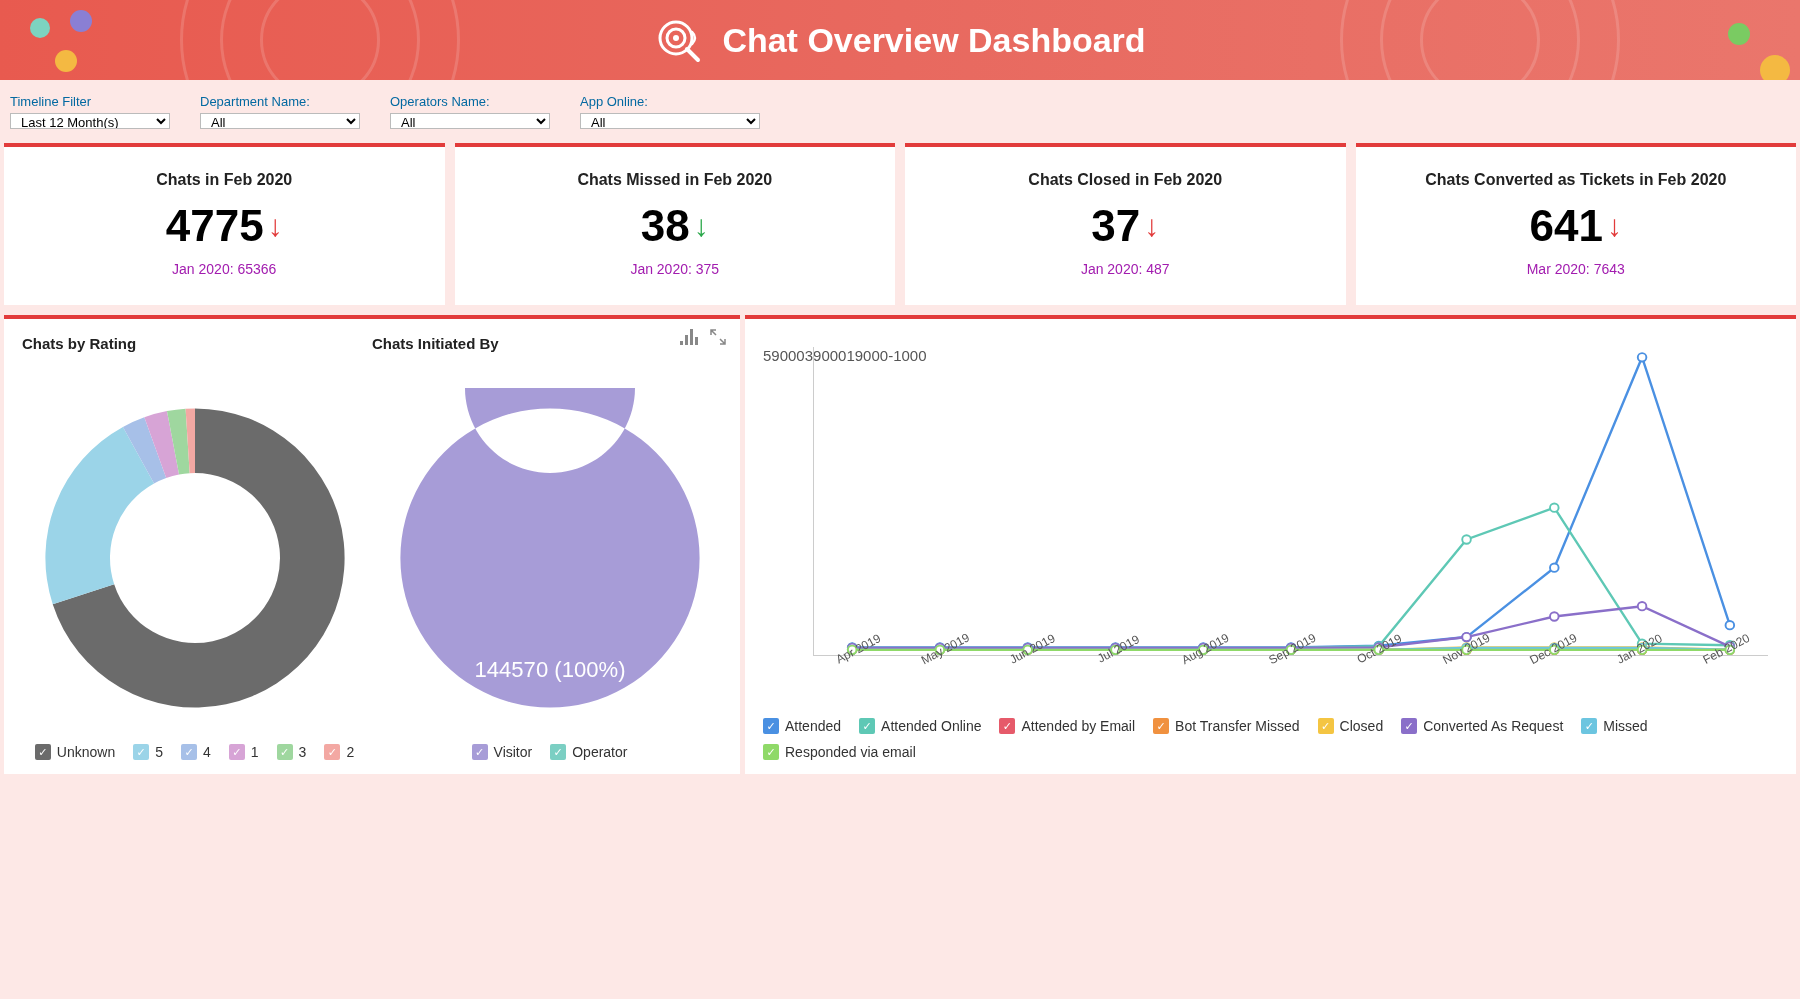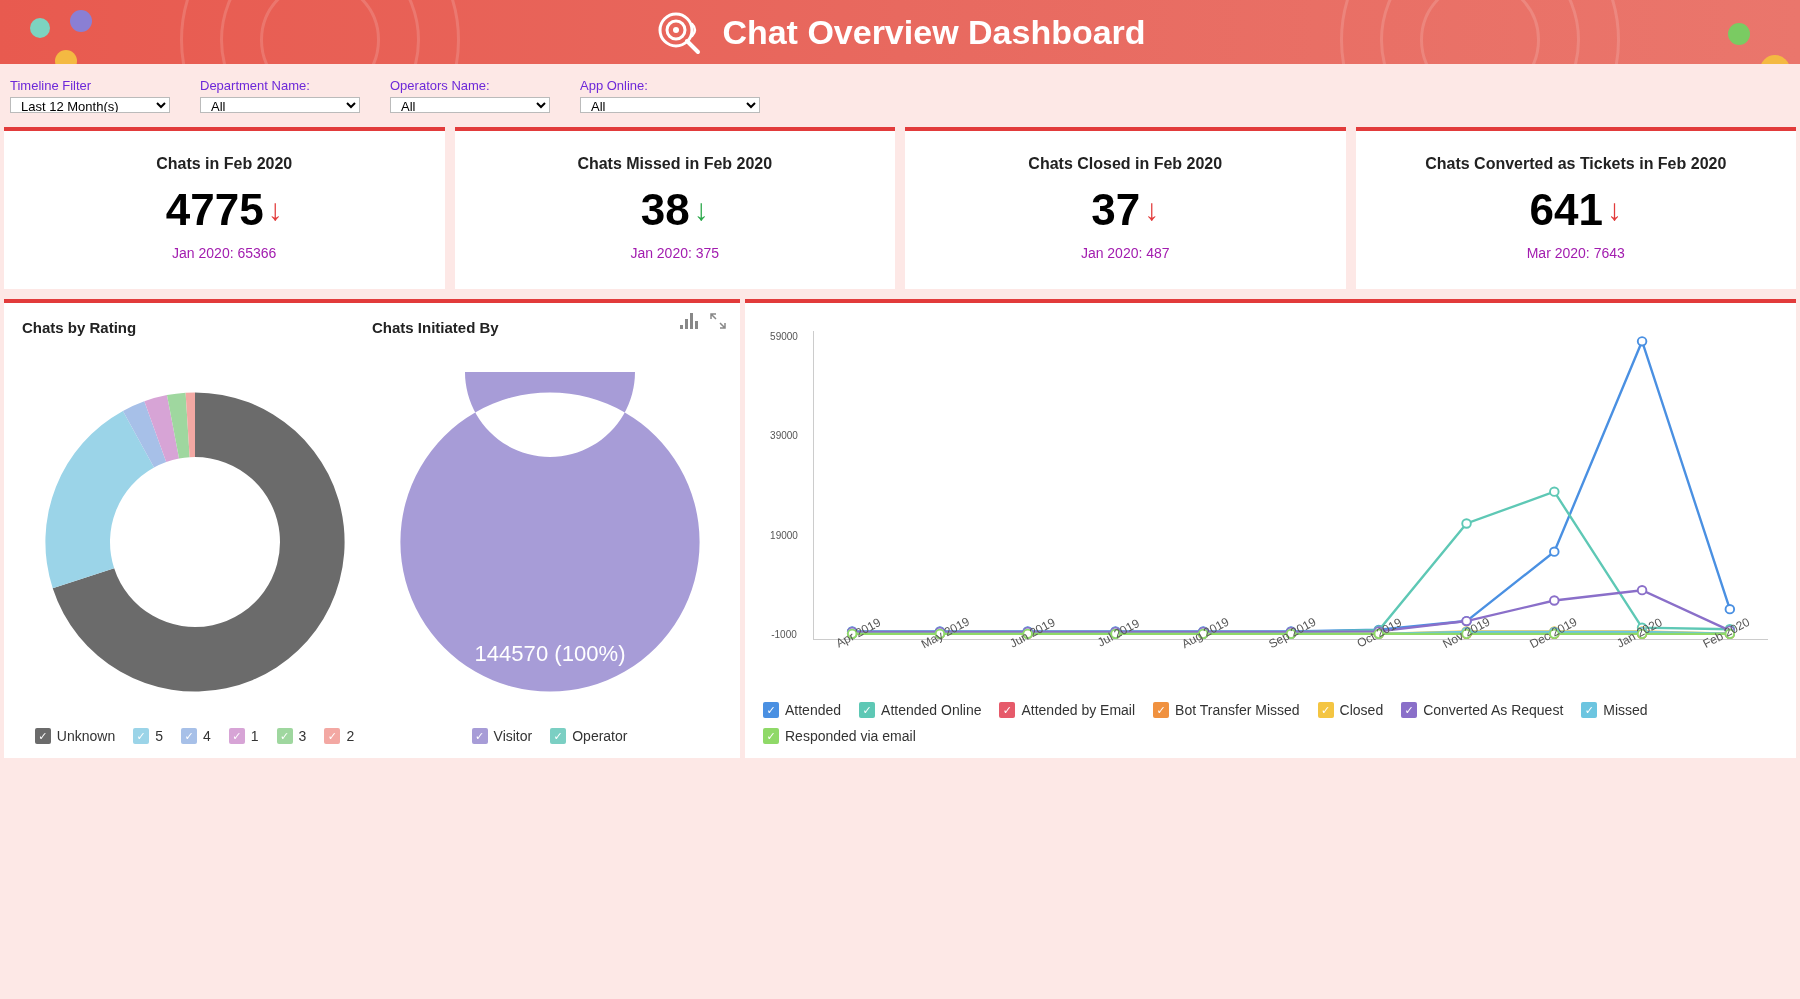--- a/index.html
+++ b/index.html
@@ -1,35 +1,35 @@
 <!DOCTYPE html>
 <html><head>
 <meta charset="utf-8">
 <style>
 *{box-sizing:border-box;margin:0;padding:0;font-family:-apple-system,BlinkMacSystemFont,"Segoe UI",Arial,sans-serif}
 body{background:#fde8e6;width:1800px}
-.header{height:64px;background:linear-gradient(90deg,#e85a4f 0%,#e8695f 50%,#ea766c 100%);position:relative;overflow:hidden;display:flex;align-items:center;justify-content:center;gap:20px}
+.header{height:80px;background:linear-gradient(90deg,#e85a4f 0%,#e8695f 50%,#ea766c 100%);position:relative;overflow:hidden;display:flex;align-items:center;justify-content:center;gap:20px}
 .header-rings{position:absolute;border:3px solid rgba(255,255,255,.15);border-radius:50%}
 .hr1{width:280px;height:280px;top:-100px;left:180px}
 .hr2{width:200px;height:200px;top:-60px;left:220px}
 .hr3{width:120px;height:120px;top:-20px;left:260px}
 .hr4{width:280px;height:280px;top:-100px;right:180px}
 .hr5{width:200px;height:200px;top:-60px;right:220px}
 .hr6{width:120px;height:120px;top:-20px;right:260px}
 .dot{position:absolute;border-radius:50%}
 .d1{width:20px;height:20px;background:#7dd3c0;top:18px;left:30px}
 .d2{width:22px;height:22px;background:#8a7fd4;top:10px;left:70px}
 .d3{width:22px;height:22px;background:#f4b942;top:50px;left:55px}
 .d4{width:22px;height:22px;background:#7acb62;top:23px;right:50px}
 .d5{width:30px;height:30px;background:#f4b942;top:55px;right:10px}
 .logo-icon{width:48px;height:48px}
 .header-title{color:#fff;font-size:34px;font-weight:600}
 .filter-bar{background:#fde8e6;padding:14px 10px;display:flex;gap:30px}
 .filter-group{display:flex;flex-direction:column;gap:4px}
-.filter-label{font-size:13px;color:#6d28d9}
+.filter-label{font-size:13px;color:#0369a1}
 .filter-select{width:160px;height:16px;border:1px solid #bbb;background:#fff;font-size:13px;padding:0 6px}
 .filter-select.wide{width:180px}
 .cards-row{display:flex;gap:10px;padding:0 4px}
 .card{flex:1;background:#fff;border-top:4px solid #e23b3b;padding:24px 18px 28px;text-align:center;position:relative}
 .card-title{font-size:16px;font-weight:700;color:#222;margin-bottom:12px}
 .card-value{font-size:44px;font-weight:800;color:#000;display:inline-flex;align-items:center;gap:4px}
 .card-sub{font-size:14px;color:#a21caf;margin-top:10px}
 .arrow{font-size:30px;font-weight:400}
 .arrow.down{color:#e23b3b}
 .arrow.green{color:#2aa84a}
@@ -42,21 +42,21 @@
 .panel-head-row{display:flex;margin-bottom:6px}
 .chart-title{font-size:15px;font-weight:700;color:#222}
 .charts-pair{display:flex;flex:1;gap:10px}
 .chart-col{flex:1;display:flex;flex-direction:column;align-items:center}
 .donut{width:340px;height:340px;margin-top:30px}
 .donut text{font-size:13px;fill:#fff}
 .legend{display:flex;flex-wrap:wrap;gap:14px 18px;margin-top:16px;justify-content:center;font-size:14px;color:#333}
 .legend-item{display:flex;align-items:center;gap:6px}
 .leg-box{width:16px;height:16px;display:inline-flex;align-items:center;justify-content:center;color:#fff;font-size:11px;border-radius:2px}
 .line-chart{flex:1;position:relative;margin-top:12px;margin-left:50px;margin-right:10px}
-.y-axis{position:absolute;left:-50px;top:0;bottom:50px;width:50px;display:flex;flex-direction:column;justify-content:space-between;text-align:center;font-size:10px;color:#555;padding-right:8px}
+.y-axis{position:absolute;left:-50px;top:0;bottom:50px;width:50px;display:flex;flex-direction:row;justify-content:space-between;text-align:center;font-size:15px;color:#555;padding-right:8px}
 .plot{position:absolute;left:0;right:0;top:0;bottom:50px;border-left:1px solid #ccc;border-bottom:1px solid #ccc}
 .x-axis{position:absolute;left:0;right:0;bottom:0;height:50px;display:flex;font-size:12px;color:#555}
 .x-tick{flex:1;text-align:center;transform:rotate(-28deg);transform-origin:top left;white-space:nowrap;padding-top:8px}
 .legend2{display:flex;flex-wrap:wrap;gap:10px 18px;margin-top:12px;font-size:14px;color:#333}
 svg.line-svg{width:100%;height:100%}
 </style>
 </head>
 <body>
 
 <div class="header">

